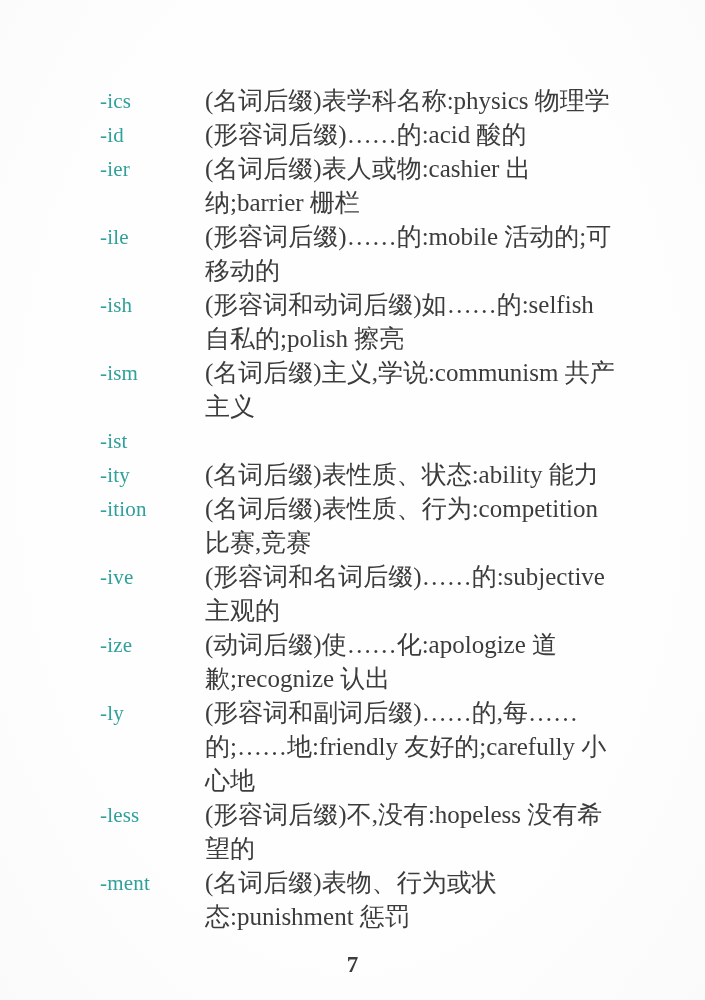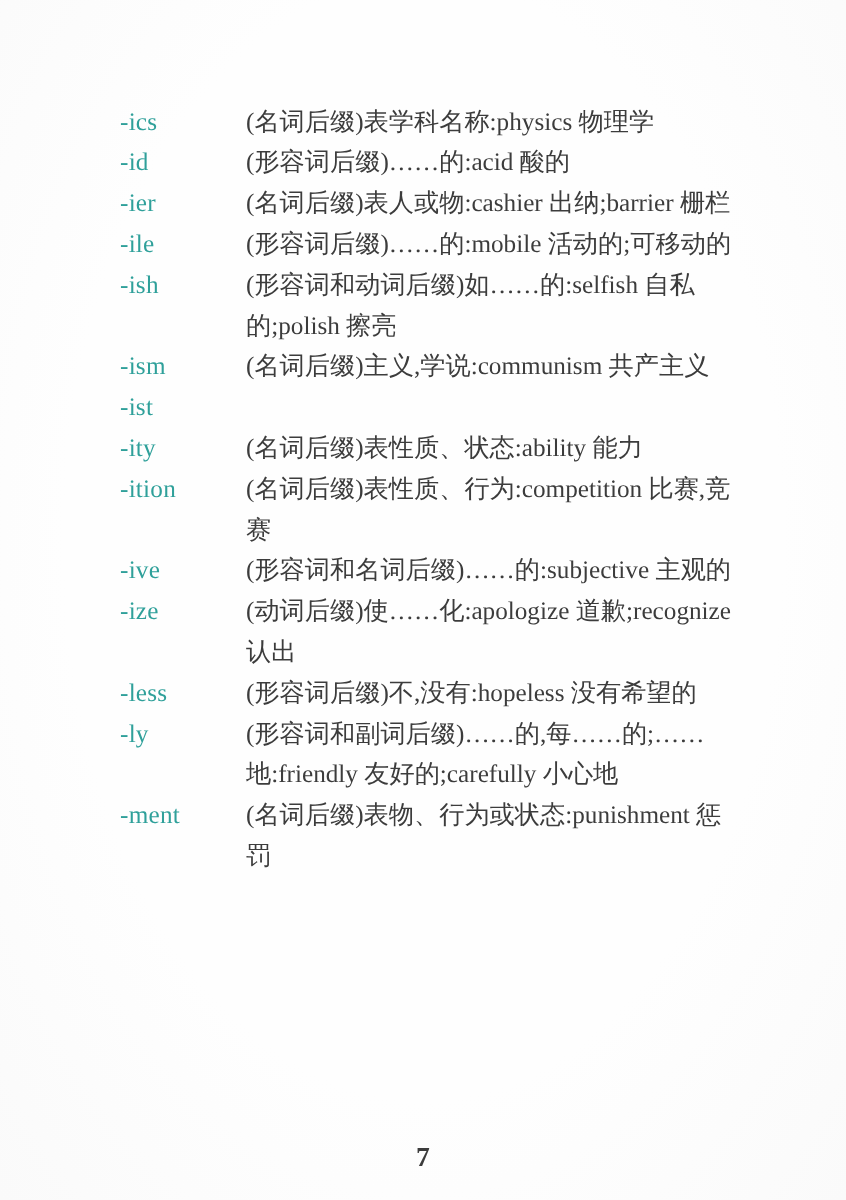--- a/index.html
+++ b/index.html
@@ -31,21 +31,21 @@
     align-items: start;
   }
   .suffix {
     color: var(--suffix-color, #2fa09a);
     font-weight: normal;
     font-size: 21px;
     line-height: 34px;
     letter-spacing: 0.2px;
   }
   .definition {
-    font-size: 21px;
+    font-size: 25px;
     line-height: 34px;
     color: var(--body-color, #3c3c3c);
     text-align: left;
   }
   .page-number {
     position: absolute;
     bottom: 22px;
     left: 0;
     right: 0;
     text-align: center;
@@ -109,27 +109,27 @@
       <span class="suffix">-ive</span>
       <span class="definition">(形容词和名词后缀)……的:subjective 主观的</span>
     </div>
 
     <div class="entry">
       <span class="suffix">-ize</span>
       <span class="definition">(动词后缀)使……化:apologize 道歉;recognize 认出</span>
     </div>
 
     <div class="entry">
-      <span class="suffix">-less</span>
-      <span class="definition">(形容词后缀)不,没有:hopeless 没有希望的</span>
+      <span class="suffix">-ly</span>
+      <span class="definition">(形容词和副词后缀)……的,每……的;……地:friendly 友好的;carefully 小心地</span>
     </div>
 
     <div class="entry">
-      <span class="suffix">-ly</span>
-      <span class="definition">(形容词和副词后缀)……的,每……的;……地:friendly 友好的;carefully 小心地</span>
+      <span class="suffix">-less</span>
+      <span class="definition">(形容词后缀)不,没有:hopeless 没有希望的</span>
     </div>
 
     <div class="entry">
       <span class="suffix">-ment</span>
       <span class="definition">(名词后缀)表物、行为或状态:punishment 惩罚</span>
     </div>
 
   </div>
 
   <div class="page-number">7</div>

